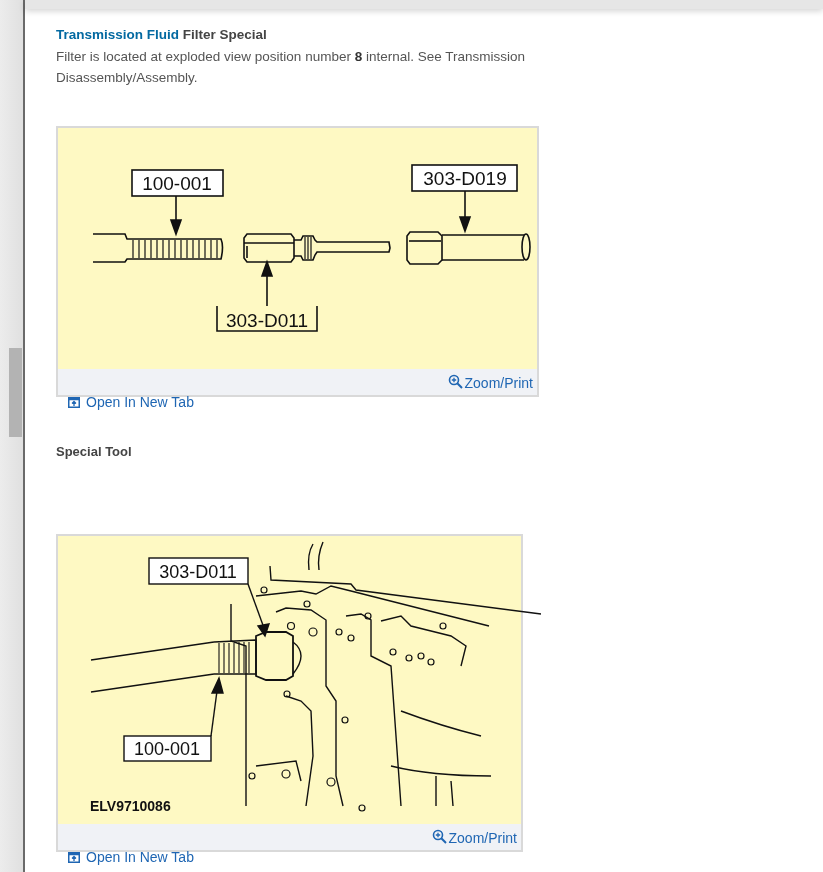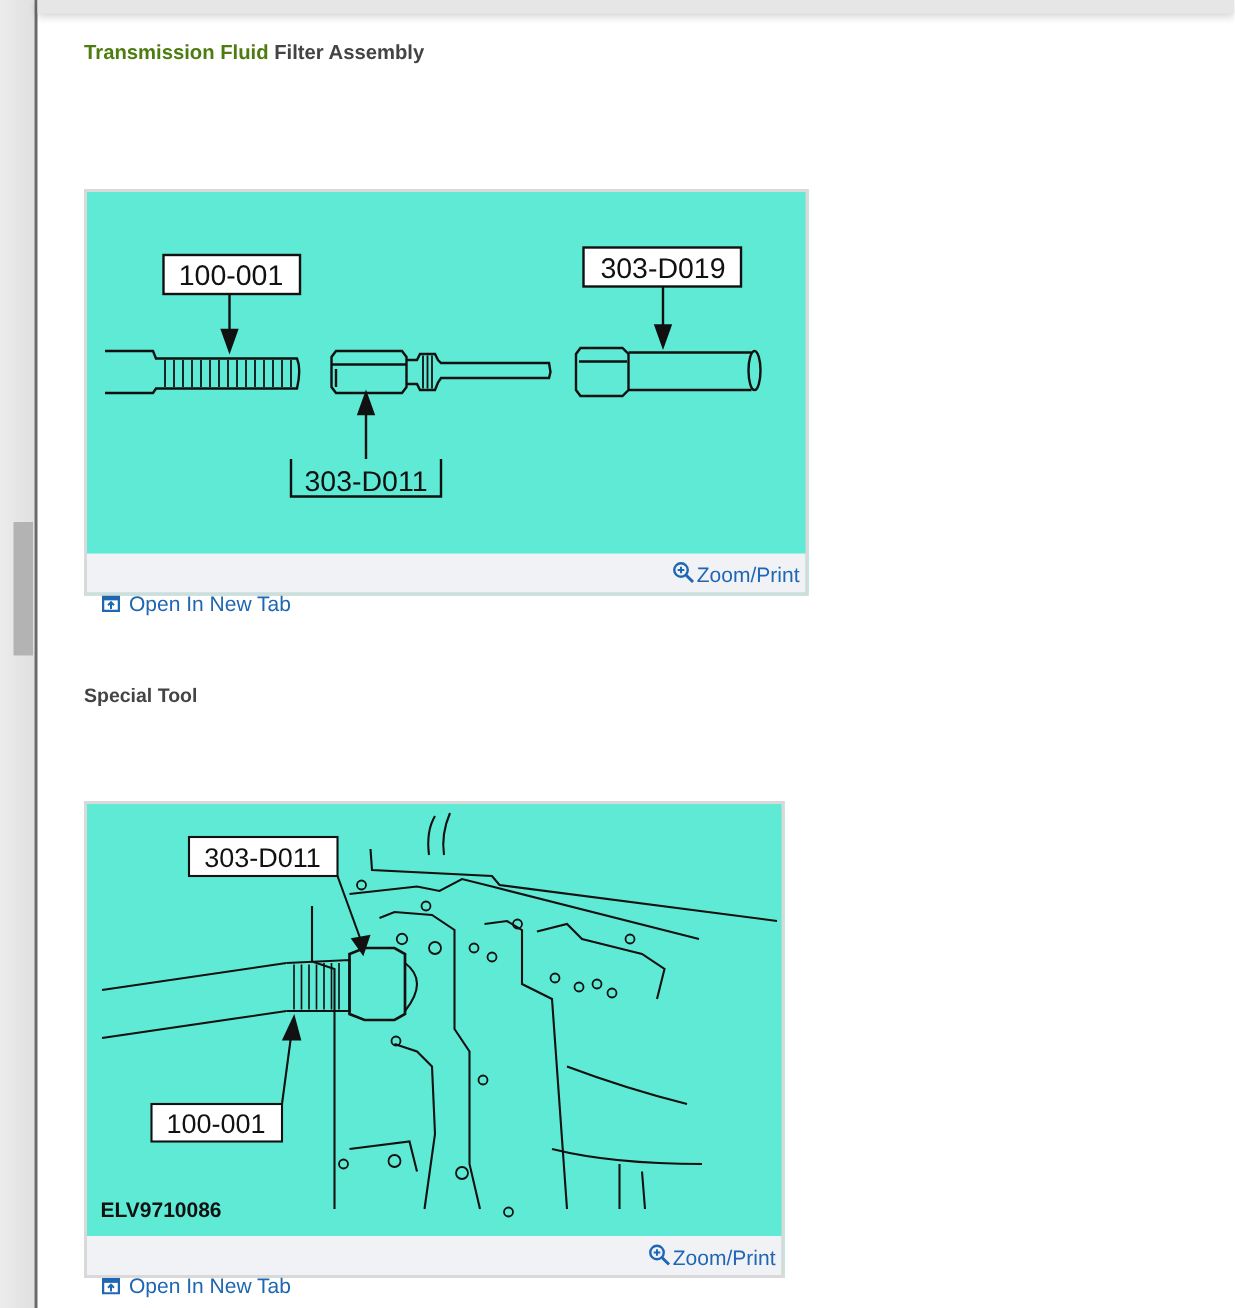--- a/index.html
+++ b/index.html
@@ -20,52 +20,56 @@
   .rail-border {
     position: absolute; left: 23px; top: 0; width: 2px; height: 872px; background: #6a6a6a;
   }
   .top-bar {
     position: absolute; left: 25px; top: 0; right: 0; height: 9px;
     background: #e6e6e6;
     box-shadow: 0 2px 6px rgba(0,0,0,0.18);
   }
   .content { position: absolute; left: 56px; top: 26px; width: 520px; }
   .heading { font-size: 13.5px; font-weight: bold; line-height: 18px; color: #444; }
-  .heading .accent { color: #4d7c0f; }
+  .heading .accent { color: #0369a1; }
   .para { font-size: 13.5px; line-height: 21px; color: #555; margin-top: 2px; }
   .para b { color: #333; }
   .figure {
-    position: absolute; border: 2px solid #d9d9d9; background: #5eead4;
+    position: absolute; border: 2px solid #d9d9d9; background: #fef9c3;
     box-sizing: border-box;
+    padding-left: 23px;
   }
   .fig1 { left: 56px; top: 126px; width: 483px; height: 271px; }
   .fig2 { left: 56px; top: 534px; width: 467px; height: 318px; }
   .figure svg { display: block; }
   .fig-footer {
     position: absolute; left: 0; right: 0; bottom: 0; height: 26px;
     background: #f0f2f6;
     font-size: 14px; color: #1f66b3;
   }
   .fig-footer .link-left { position: absolute; left: 10px; top: 5px; display: flex; align-items: center; gap: 6px; cursor: pointer; margin-top: 20px; }
   .fig-footer .link-right { position: absolute; right: 4px; top: 3px; display: flex; align-items: center; gap: 2px; cursor: pointer; }
-  .special-tool { position: absolute; left: 56px; top: 456px; font-size: 13px; font-weight: bold; color: #444; }
+  .special-tool { position: absolute; left: 56px; top: 444px; font-size: 13px; font-weight: bold; color: #444; }
   .diagram-text { font-family: "Liberation Sans", sans-serif; }
 </style>
 </head>
 <body>
 
 <div class="left-rail">
   <div class="thumb"></div>
 </div>
 <div class="rail-border"></div>
 <div class="top-bar"></div>
 
 <div class="content">
   <div class="heading">
-    <span class="accent">Transmission Fluid</span><span> Filter Assembly</span>
+    <span class="accent">Transmission Fluid</span><span> Filter Special</span>
+  </div>
+  <div class="para">
+    <span>Filter is located at exploded view position number </span><b>8</b><span> internal. See Transmission Disassembly/Assembly.</span>
   </div>
 </div>
 
 <div class="figure fig1">
   <svg width="479" height="241" viewBox="0 0 479 241">
     <g stroke="#111" stroke-width="1.6" fill="none">
 
       <rect x="51" y="42" width="91" height="26" fill="#fff"></rect>
       <line x1="95" y1="68" x2="95" y2="96"></line>
       <polygon points="90,92 100,92 95,106" fill="#111"></polygon>

